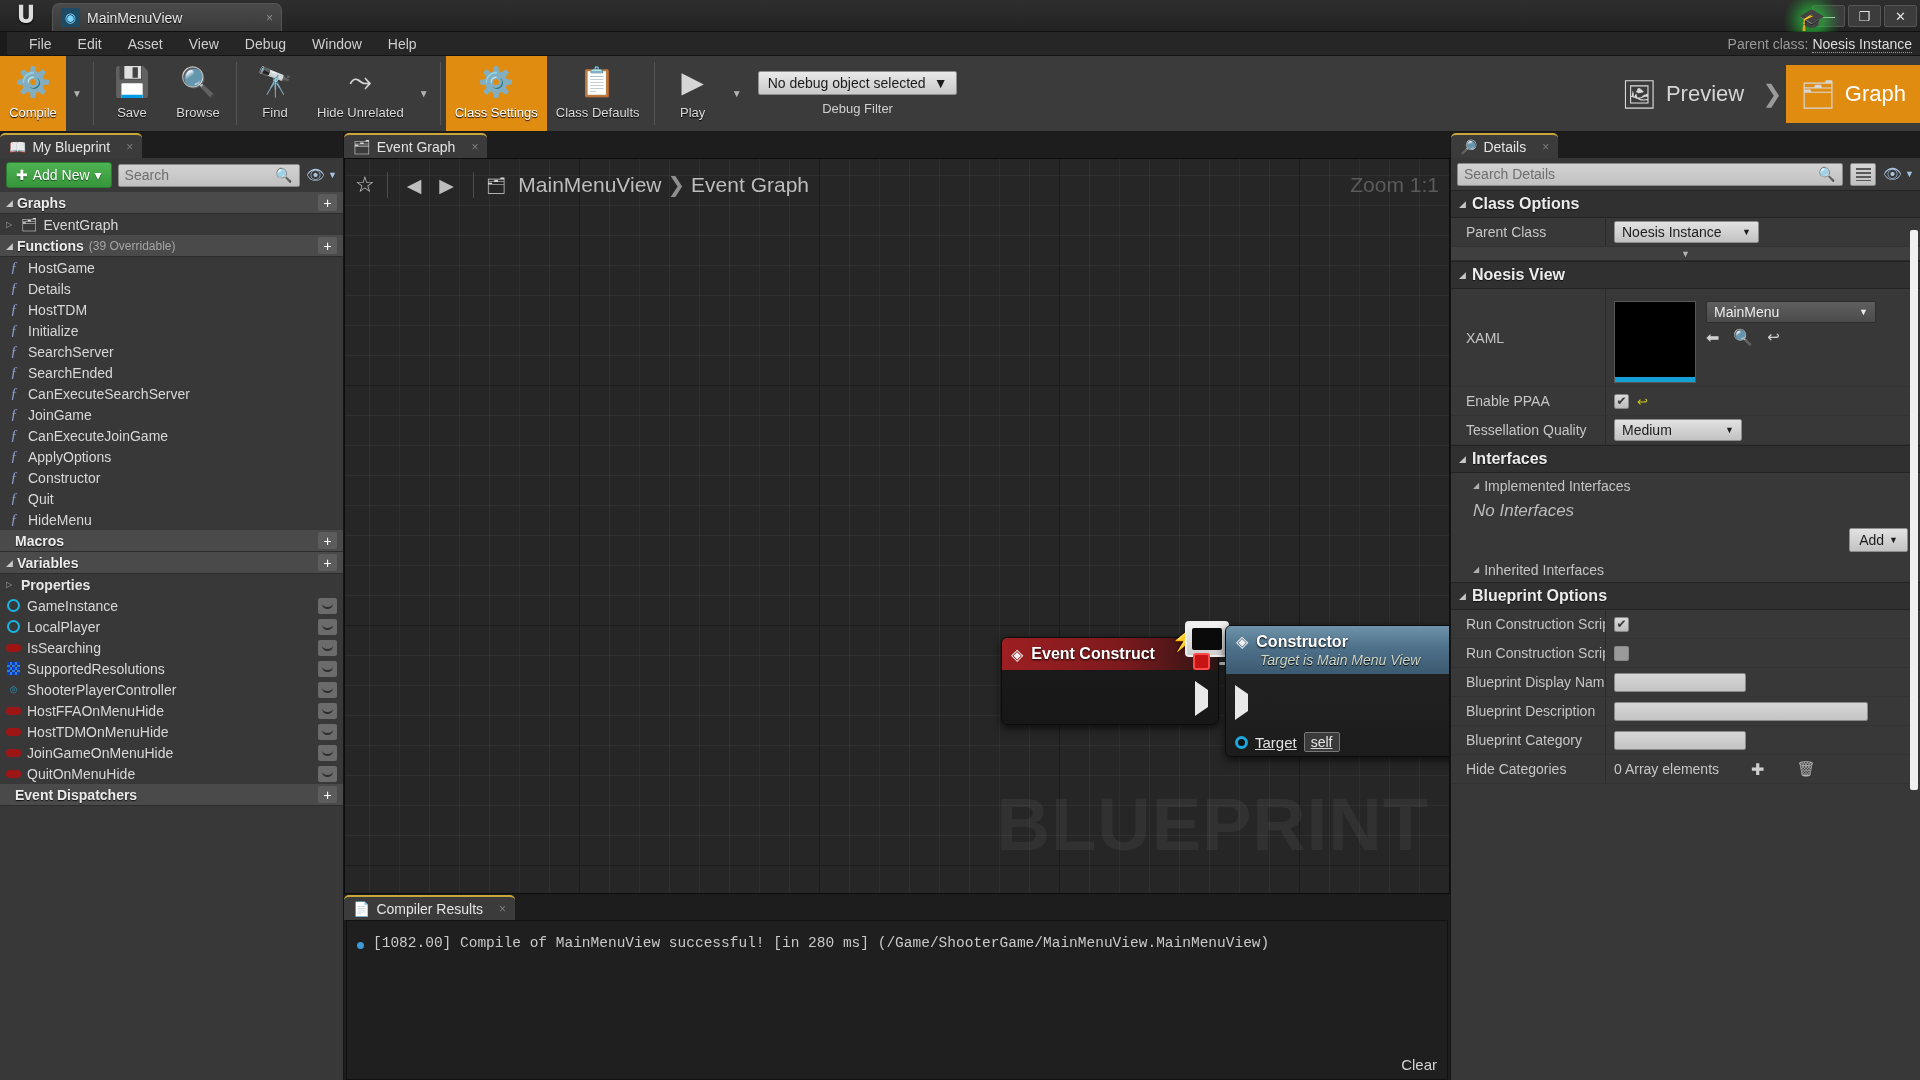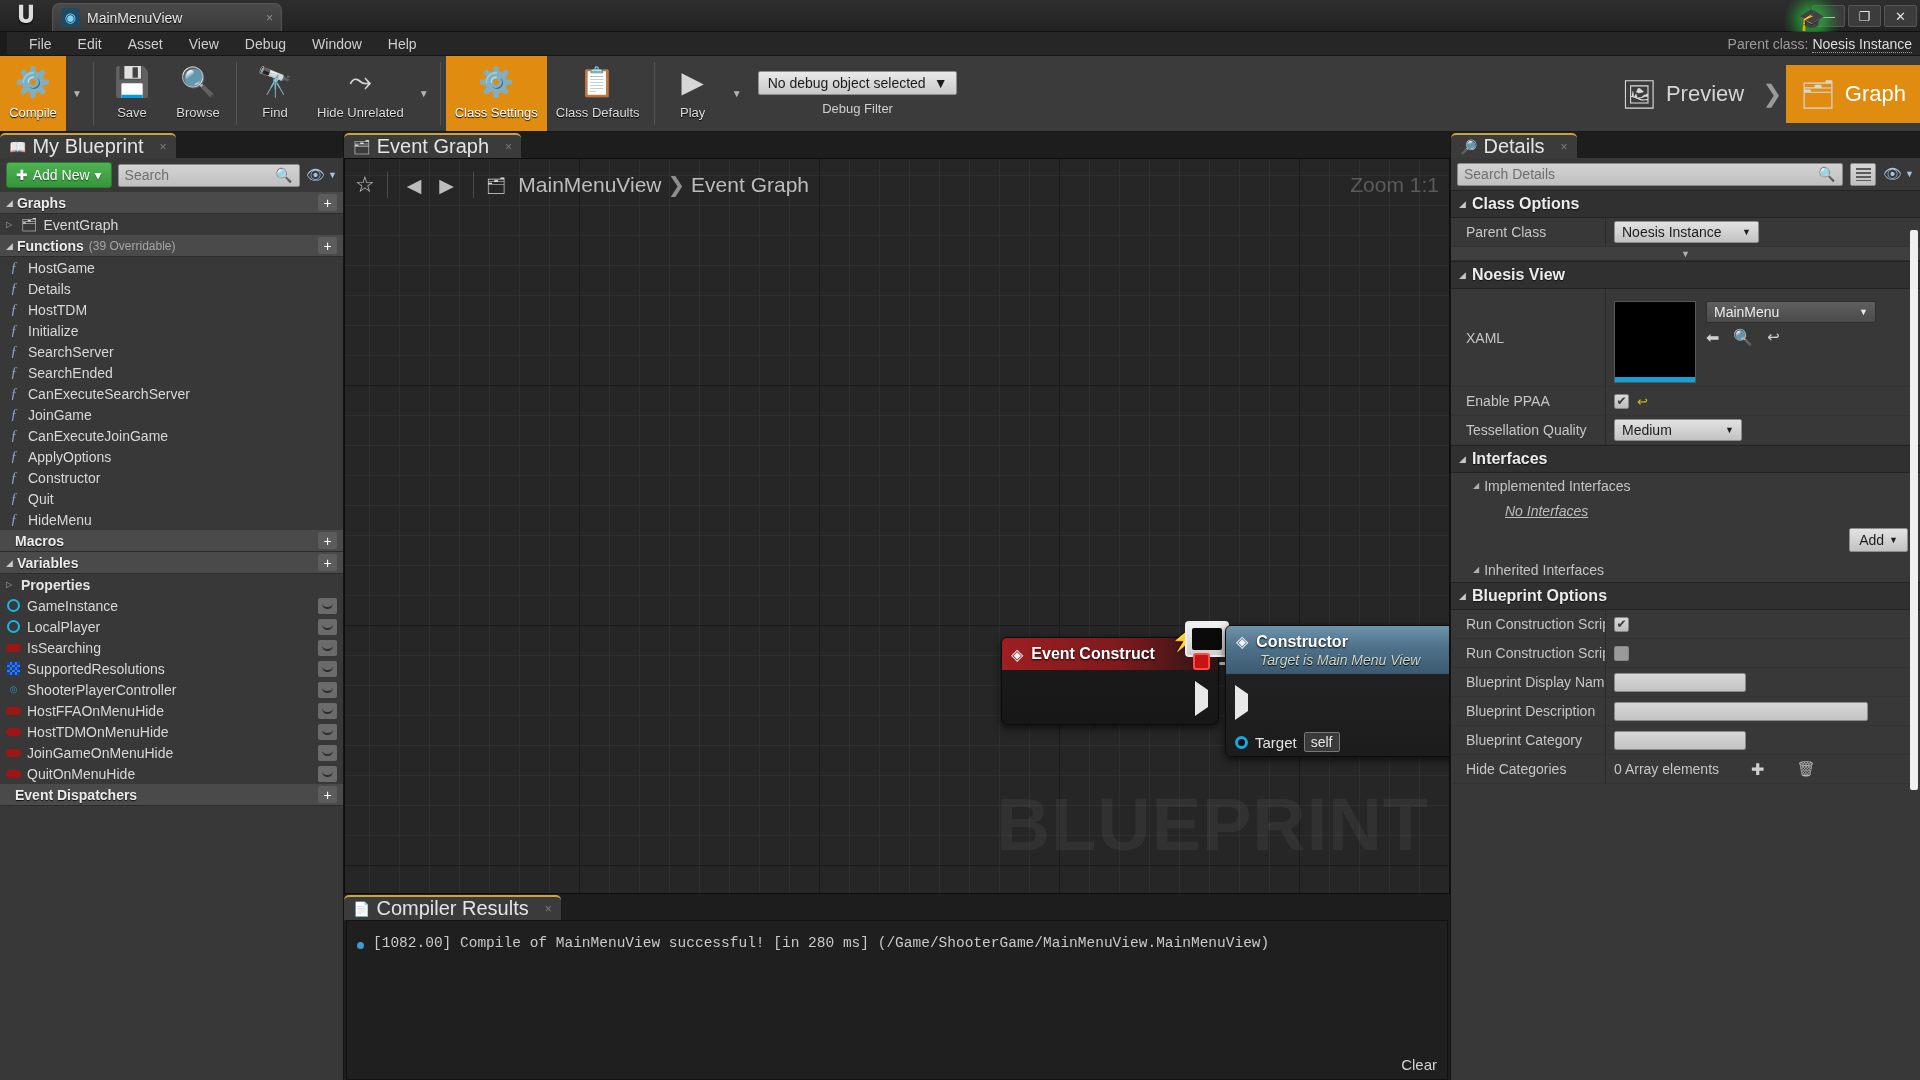--- a/index.html
+++ b/index.html
@@ -63,21 +63,21 @@
   .mode.on .ml { color:#fff; }
   .modechev { font-size:24px; color:#9a9a9a; padding:0 4px; }
 
   
   .workspace { position:absolute; top:132px; left:0; right:0; bottom:0; display:flex; }
 
   .panel-tabrow { height:26px; display:flex; align-items:flex-end; background:#1d1d1d; }
   .ptab { height:25px; background:#3b3b3b; border-radius:5px 5px 0 0; display:flex;
      align-items:center; gap:6px; padding:0 9px; border-top:2px solid #c8a63a; }
   .ptab .pi { font-size:14px; }
-  .ptab .pl { font-size:20px; color:#e4e4e4; }
+  .ptab .pl { font-size:14px; color:#e4e4e4; }
   .ptab .px { font-size:12px; color:#7d7d7d; margin-left:10px; }
 
   
   .leftpanel { width:344px; background:#383838; display:flex; flex-direction:column;
      border-right:1px solid #141414; }
   .mbtools { height:34px; display:flex; align-items:center; gap:6px; padding:0 6px; background:#383838; }
   .addnew { background:linear-gradient(#4eb352,#35953a); border:1px solid #2a7a2f; border-radius:3px;
      color:#fff; font-size:14px; padding:4px 9px; display:flex; align-items:center; gap:5px;
      text-shadow:0 1px 1px #1a4d1d; }
   .srchbox { flex:1; background:linear-gradient(#d3d3d3,#c0c0c0); border:1px solid #8a8a8a;
@@ -157,21 +157,21 @@
   .node-co .hd .t { font-size:16px; font-weight:bold; color:#fff; text-shadow:0 1px 2px #000; }
   .node-co .hd .sub { font-size:14px; font-style:italic; color:#cfd8c9; margin-left:24px;
      margin-top:1px; text-shadow:0 1px 1px #000; }
   .node-co .bdy { height:82px; position:relative; }
   .exec { width:0;height:0;border-left:13px solid #e8e8e8;border-top:9px solid transparent;
      border-bottom:9px solid transparent; }
   .execout { position:absolute; right:10px; top:20px; }
   .execin { position:absolute; left:9px; top:20px; }
   .wire { position:absolute; left:874px; top:503px; width:22px; height:3px; background:#dcdcdc;
      border-radius:2px; }
-  .pin-target { position:absolute; left:9px; top:58px; display:flex; align-items:center; gap:7px; }
+  .pin-target { position:absolute; left:9px; top:58px; display:flex; align-items:center; gap:7px;text-decoration:underline; }
   .pin-dot { width:13px;height:13px;border-radius:50%;border:3px solid #19a8e0;
      background:#111; }
   .pin-label { font-size:15px; color:#e2e2e2; }
   .pin-val { background:#3a3a3a; border:1px solid #787878; border-radius:2px;
      font-size:14px; color:#e6e6e6; padding:1px 6px; }
   .screenbadge { position:absolute; left:840px; top:462px; width:44px; height:36px;
      background:linear-gradient(#f2f2f2,#cfcfcf); border-radius:4px; border:2px solid #eee;
      display:flex; align-items:center; justify-content:center; }
   .screenbadge .inner { width:30px;height:22px;background:#0a0a0a;border-radius:2px; }
   .boltbadge { position:absolute; left:826px; top:468px; font-size:22px; color:#f2f2f2;
@@ -222,22 +222,22 @@
      font-size:12px; color:#3a3a3a; }
   .chk.empty { background:#9a9a9a; }
   .undo { color:#c9c312; font-size:13px; }
   .txtfield { background:linear-gradient(#d6d6d6,#c4c4c4); border:1px solid #8a8a8a; height:19px;
      border-radius:2px; }
   .divider-row { height:14px; background:#3f3f3f; display:flex; align-items:center;
      justify-content:center; color:#b1b1b1; font-size:9px; border-bottom:1px solid #2b2b2b; }
   .subrow { padding-left:22px; font-size:14px; color:#c4c4c4; display:flex; align-items:center;
      gap:5px; height:25px; }
   .subrow .tri { font-size:8px; color:#b0b0b0; }
-  .subrow2 { padding-left:54px; font-size:14px; color:#c4c4c4; height:25px;
-     display:flex; align-items:center;text-decoration:underline; }
+  .subrow2 { padding-left:22px; font-size:17px; color:#c4c4c4; height:25px;
+     display:flex; align-items:center; }
   .subrow2.it { font-style:italic; color:#bdbdbd; }
   .addbtn { background:linear-gradient(#e2e2e2,#c2c2c2); border:1px solid #8d8d8d; border-radius:2px;
      font-size:14px; color:#1c1c1c; padding:3px 9px; display:flex; align-items:center; gap:5px; }
   .addrow { height:34px; display:flex; align-items:center; justify-content:flex-end; padding-right:12px; }
   .thumb { width:82px;height:82px;background:#000;border:1px solid #585858; position:relative; }
   .thumb .bar { position:absolute; left:0; right:0; bottom:0; height:5px; background:#15a0d8; }
   .minibtns { display:flex; align-items:center; gap:14px; margin-top:5px; }
   .minibtns span { font-size:16px; color:#d0d0d0; }
   .arrelem { font-size:14px; color:#c6c6c6; }
   .icoplus { color:#cfcfcf; font-size:16px; }

